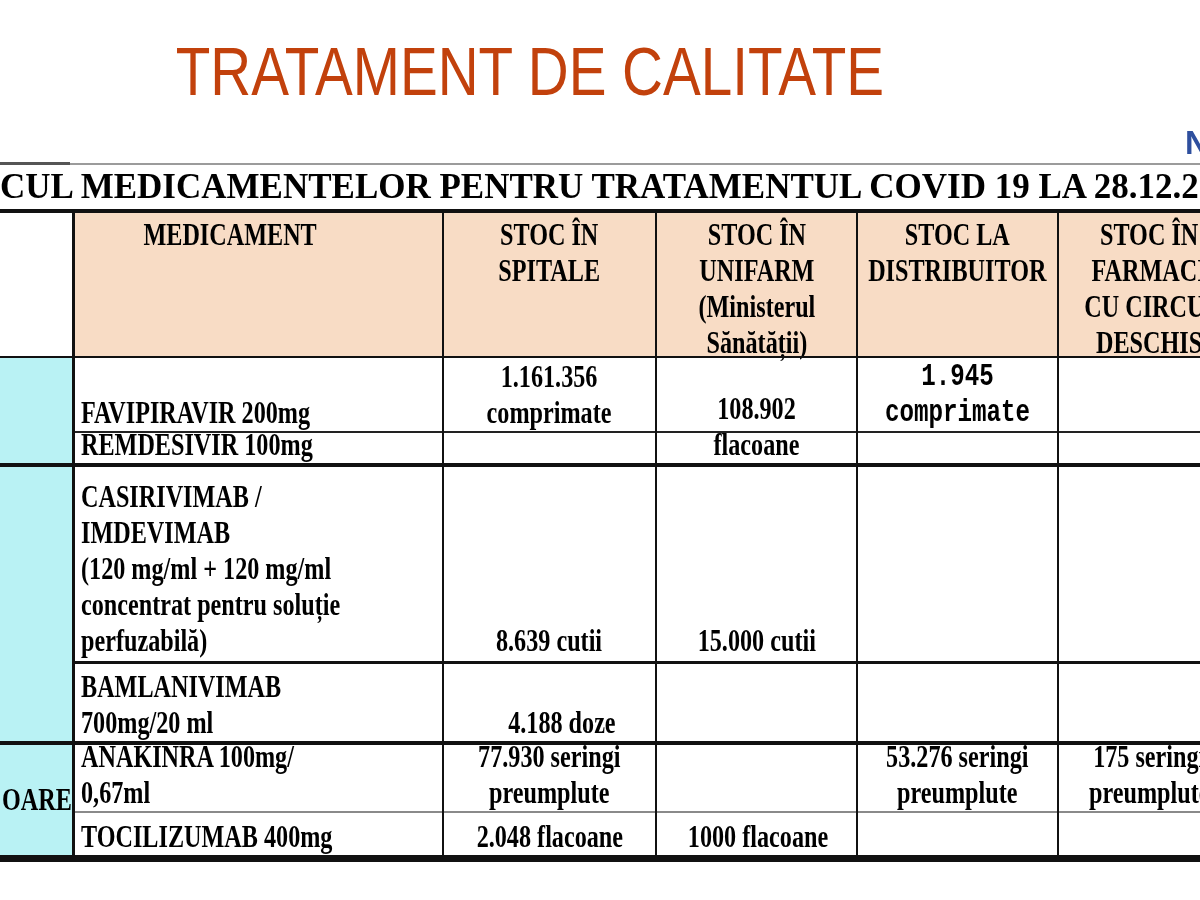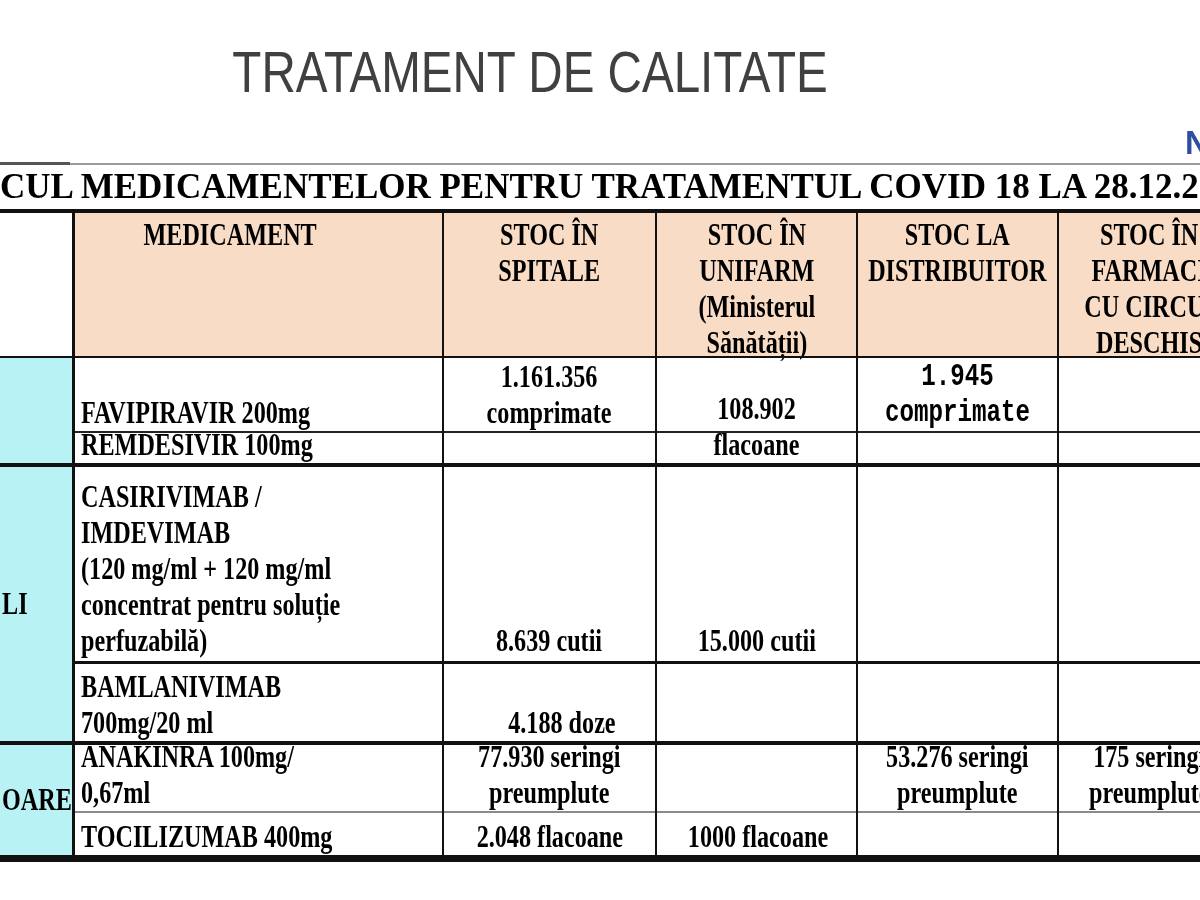--- a/index.html
+++ b/index.html
@@ -33,22 +33,22 @@
   .hdr{justify-content:center;align-items:flex-start;padding-top:4px;text-align:center;}
   .hdr .t{transform-origin:center top;}
   .val{justify-content:center;align-items:flex-end;padding-bottom:2px;text-align:center;}
   .val .t{transform-origin:center bottom;}
   .name{justify-content:flex-start;align-items:flex-end;padding:0 0 2px 6px;text-align:left;}
   .name .t{transform-origin:left bottom;}
   .cat{justify-content:flex-start;align-items:center;padding-left:2px;text-align:left;}
   .cat .t{transform-origin:left center;}
   
   #slide-title{position:absolute;left:0;top:34px;width:1060px;text-align:center;
-     font-family:"Liberation Sans","DejaVu Sans",sans-serif;font-size:58px;line-height:76px;
-     font-weight:normal;color:#404040;}
+     font-family:"Liberation Sans","DejaVu Sans",sans-serif;font-size:69px;line-height:76px;
+     font-weight:normal;color:#c2410c;}
   #slide-title span{display:inline-block;transform:scaleX(0.82);white-space:nowrap;}
   
   #caption-cell{left:0;top:164px;width:1240px;height:45px;align-items:center;}
   #caption-cell .t{font-size:35px;line-height:45px;transform:none;white-space:nowrap;}
   
   #corner-frag{position:absolute;left:1185px;top:124px;
      font-family:"Liberation Sans","DejaVu Sans",sans-serif;
      font-weight:bold;font-size:33px;color:#2e4f9e;}
   
   #h-med{left:75px;top:213px;width:310px;height:143px;}
@@ -90,21 +90,21 @@
 <div id="stage">
 
   <div id="slide-title"><span>TRATAMENT DE CALITATE</span></div>
 
   <div id="corner-frag">N</div>
 
   <div class="rect" id="hdr-bg"></div>
   <div class="rect" id="cat-bg"></div>
 
   <div class="cell" id="caption-cell">
-      <span class="t">CUL MEDICAMENTELOR PENTRU TRATAMENTUL COVID 18 LA 28.12.2</span>
+      <span class="t">CUL MEDICAMENTELOR PENTRU TRATAMENTUL COVID 19 LA 28.12.2</span>
     </div>
 
   <div class="cell hdr" id="h-med">
       <span class="t">MEDICAMENT</span>
     </div>
   <div class="cell hdr" id="h-spi">
       <span class="t">STOC ÎN
 SPITALE</span>
     </div>
   <div class="cell hdr" id="h-uni">
@@ -117,23 +117,20 @@
       <span class="t">STOC LA
 DISTRIBUITOR</span>
     </div>
   <div class="cell hdr" id="h-far">
       <span class="t">STOC ÎN
 FARMACI
 CU CIRCUI
 DESCHIS</span>
     </div>
 
-  <div class="cell cat" id="cat-g2">
-      <span class="t">LI</span>
-    </div>
   <div class="cell cat" id="cat-g3">
       <span class="t">OARE</span>
     </div>
 
   <div class="cell name" id="r1-name">
       <span class="t">FAVIPIRAVIR 200mg</span>
     </div>
   <div class="cell val" id="r1-spi">
       <span class="t">1.161.356
 comprimate</span>

